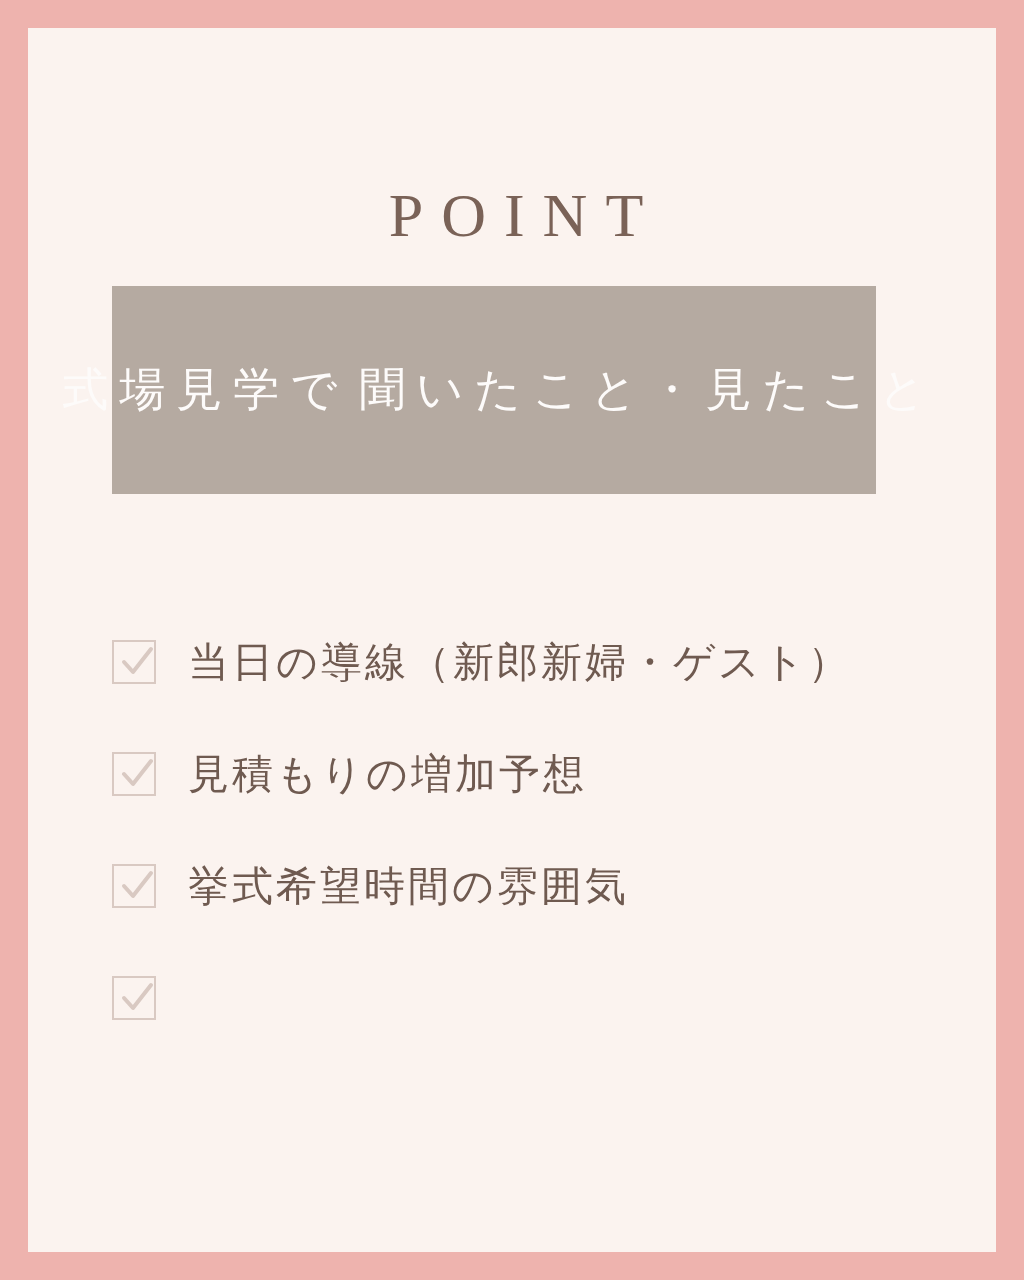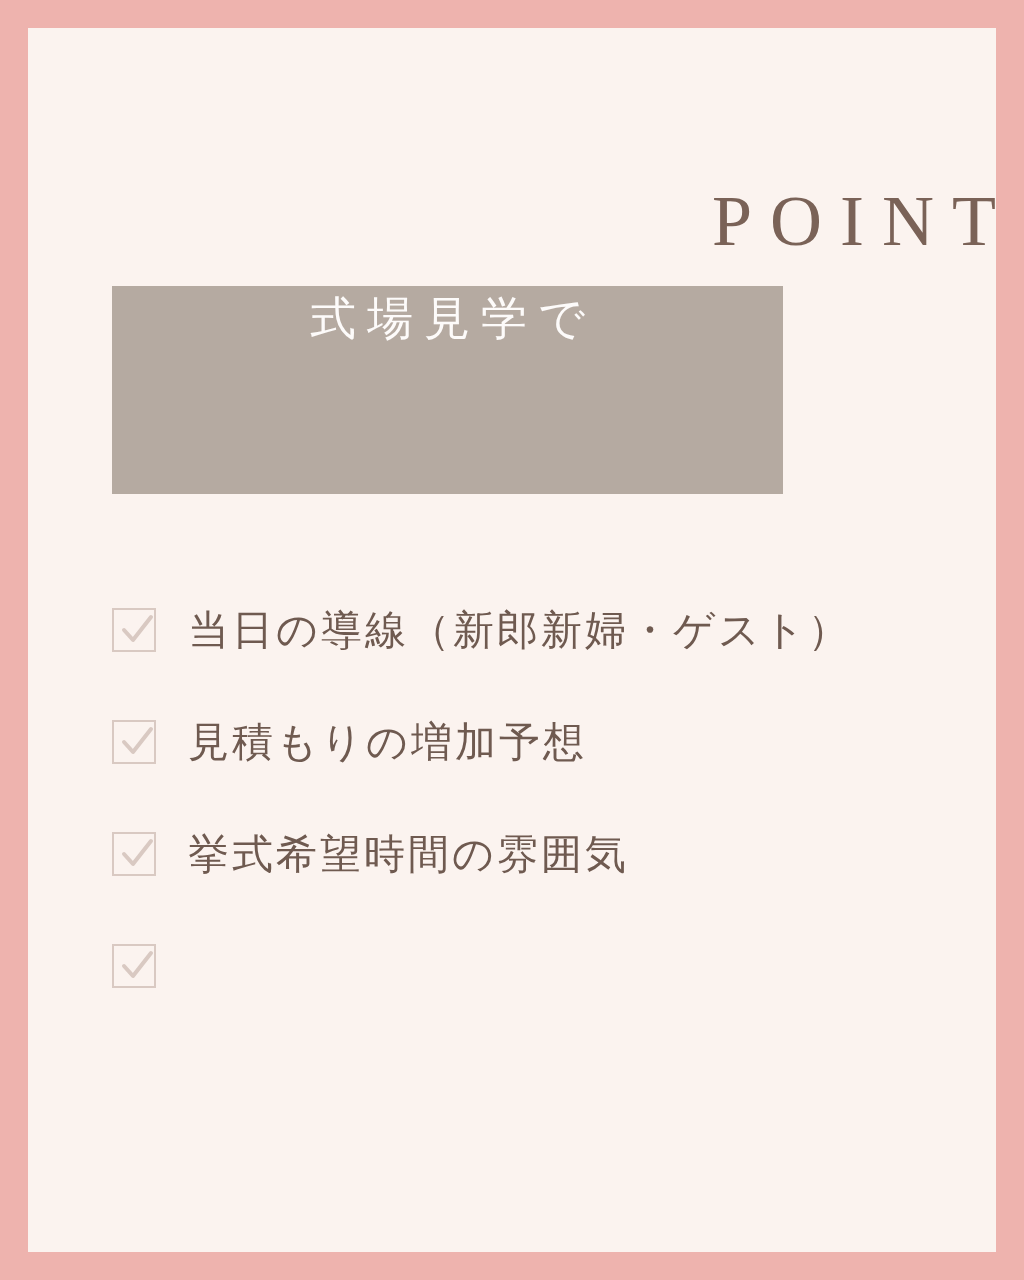--- a/index.html
+++ b/index.html
@@ -17,56 +17,56 @@
     position: absolute;
     left: 28px;
     top: 28px;
     width: 968px;
     height: 1224px;
     background: #fbf3ef;
     box-sizing: border-box;
   }
   .title {
     position: absolute;
-    left: 18px;
+    left: 4px;
     top: 152px;
     width: 968px;
-    text-align: right;
-    font-size: 72px;
+    text-align: center;
+    font-size: 62px;
     letter-spacing: 18px;
     text-indent: 18px;
     color: #7a6257;
     font-family: "Liberation Serif", serif;
     font-weight: 400;
   }
   .banner {
     position: absolute;
     left: 84px;
     top: 258px;
-    width: 671px;
+    width: 764px;
     height: 208px;
     background: #b5aaa1;
     display: flex;
-    flex-direction: column;
+    flex-direction: row;
     align-items: center;
-    justify-content: space-between;
+    justify-content: center;
   }
   .banner-line {
     color: #fdfbfa;
     font-size: 46px;
     letter-spacing: 11px;
     text-indent: 11px;
     line-height: 1.45;
     font-family: "Liberation Serif", serif;
     white-space: nowrap;
   }
   .list {
     position: absolute;
     left: 84px;
-    top: 546px;
+    top: 578px;
     width: 820px;
   }
   .list-item {
     display: flex;
     align-items: center;
     height: 112px;
   }
   .checkbox {
     width: 44px;
     height: 44px;
@@ -91,20 +91,21 @@
 </style>
 </head>
 <body>
 
 <div class="card">
 
   <div class="title">POINT</div>
 
   <div class="banner">
     <div class="banner-line">式場見学で</div>
+    <div class="banner-line">聞いたこと・見たこと</div>
   </div>
 
   <div class="list">
 
     <div class="list-item">
       <span class="checkbox">
         <svg width="34" height="34" viewBox="0 0 34 34" aria-hidden="true">
           <path d="M4 16 L13 26 L31 3" fill="none" stroke="#d9c9c2" stroke-width="4" stroke-linecap="round" stroke-linejoin="round"></path>
         </svg>
       </span>

